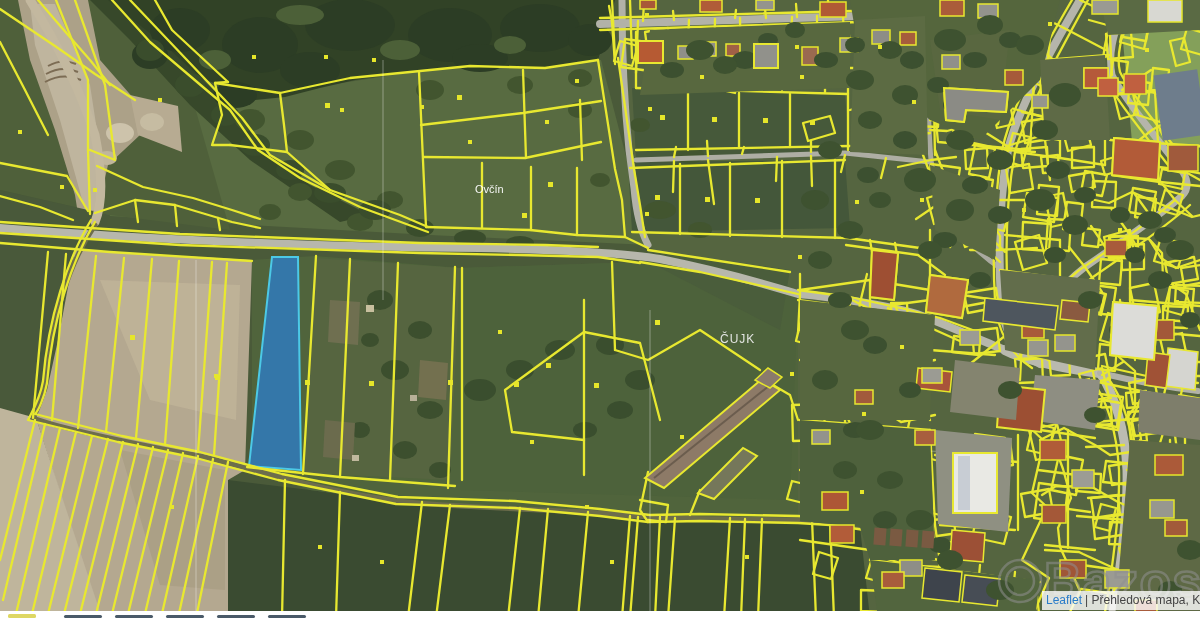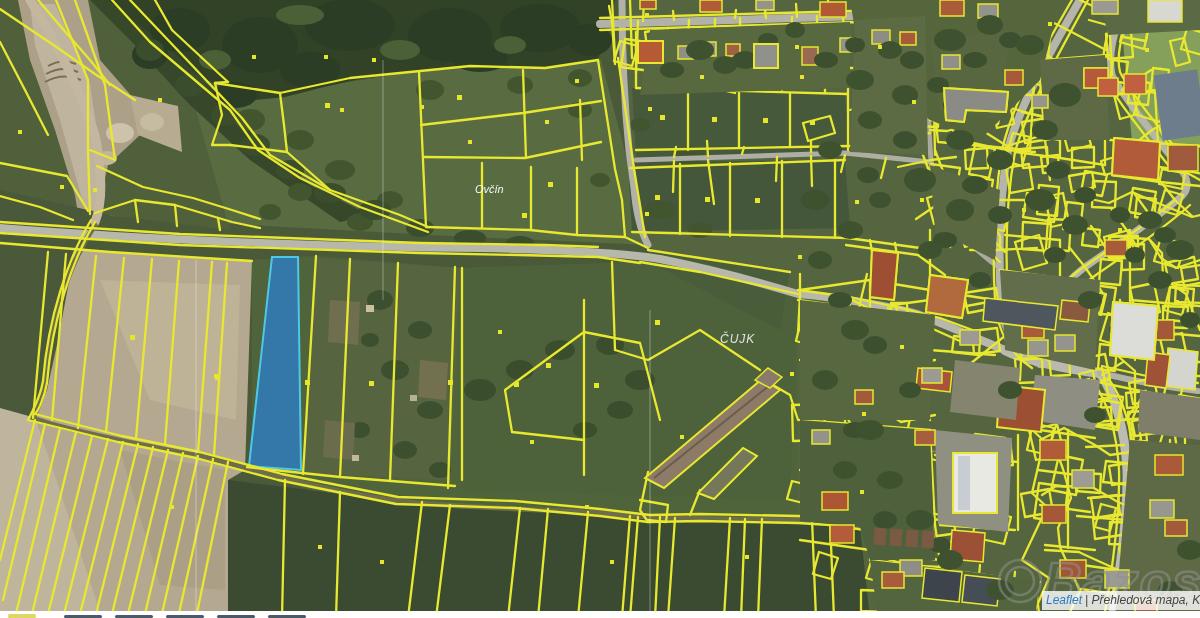--- a/index.html
+++ b/index.html
@@ -1,17 +1,17 @@
 <!DOCTYPE html>
 <html><head>
 <meta charset="utf-8">
 <style>
 html,body{margin:0;padding:0;background:#fff;width:1200px;height:618px;overflow:hidden;
 font-family:"Liberation Sans", sans-serif;}
-#map{position:relative;width:1200px;height:618px;font-style:italic;}
+#map{position:relative;width:1200px;height:618px;}
 </style>
 </head>
 <body>
 <div id="map">
 <svg width="1200" height="618" viewBox="0 0 1200 618">
 
 <g id="terrain">
 
   <rect x="0" y="0" width="1200" height="611" fill="#4a5a39"></rect>
 

